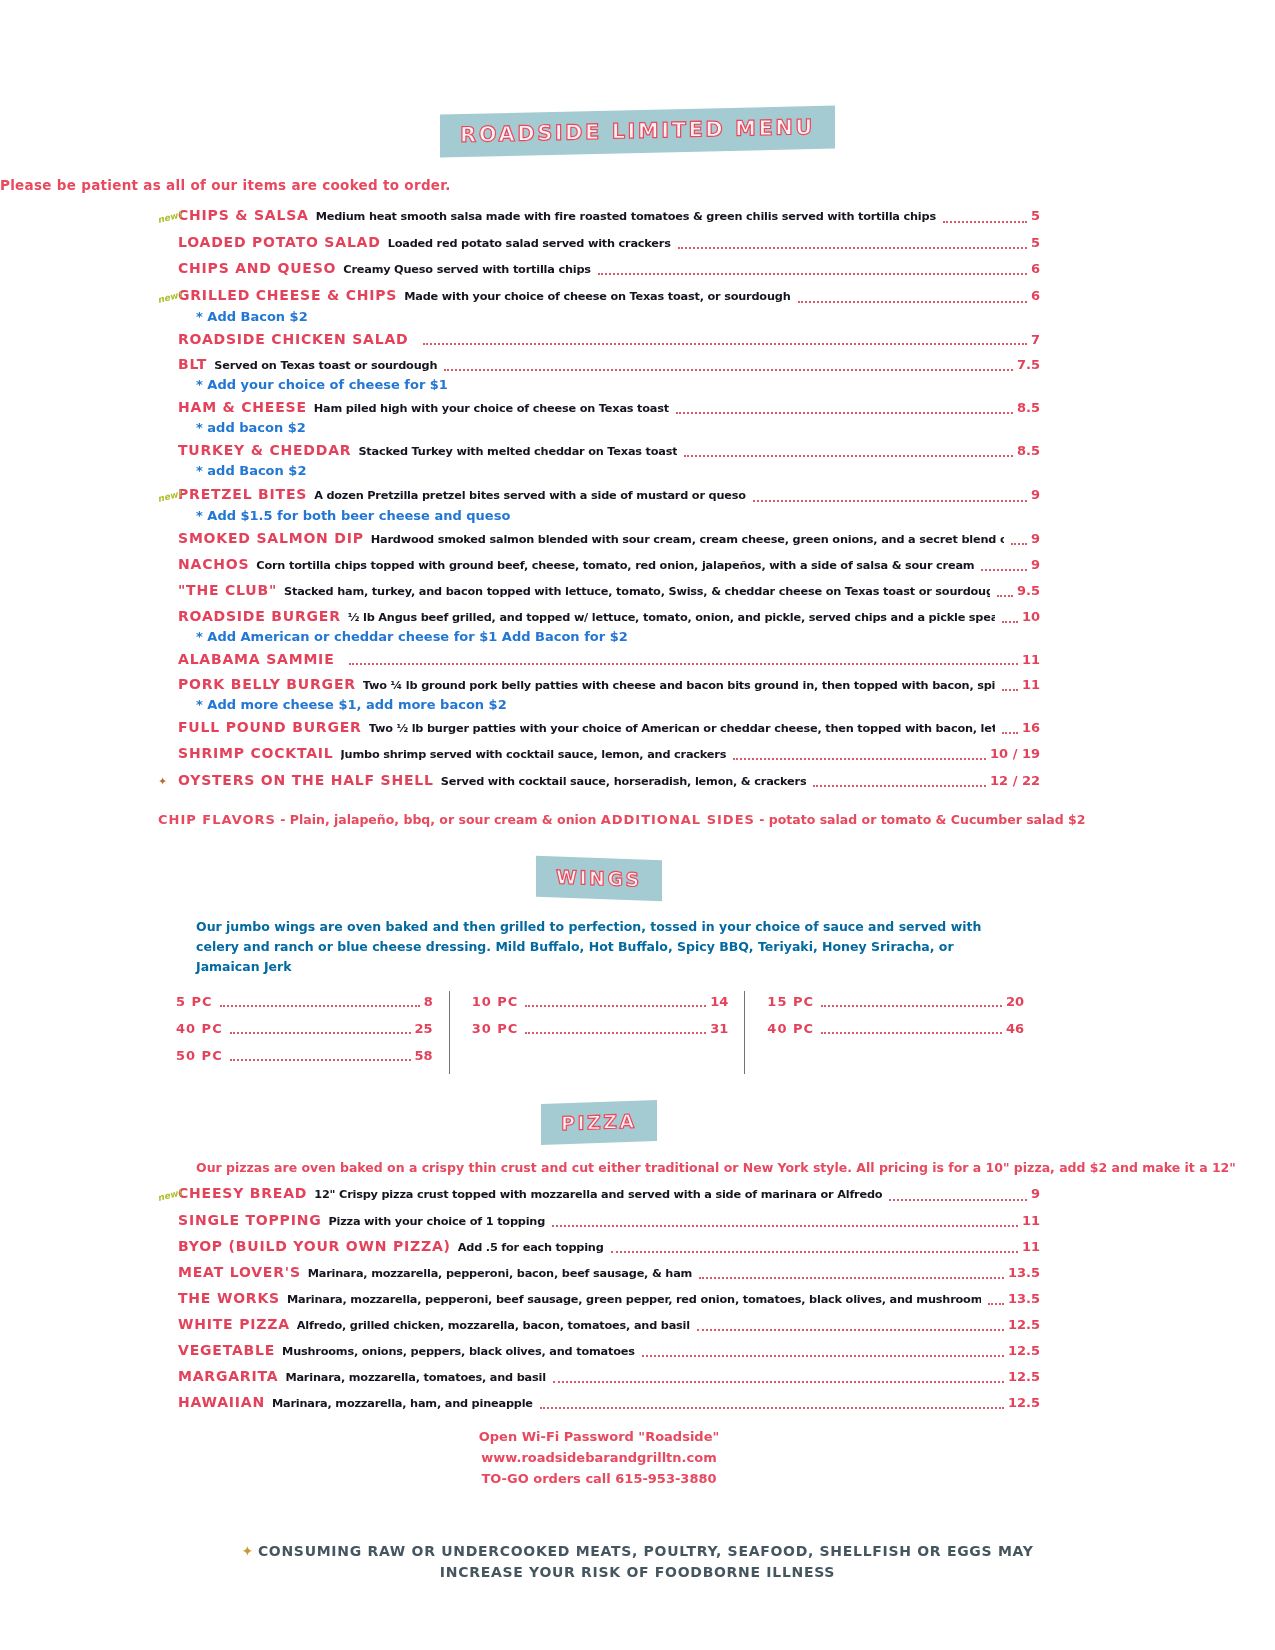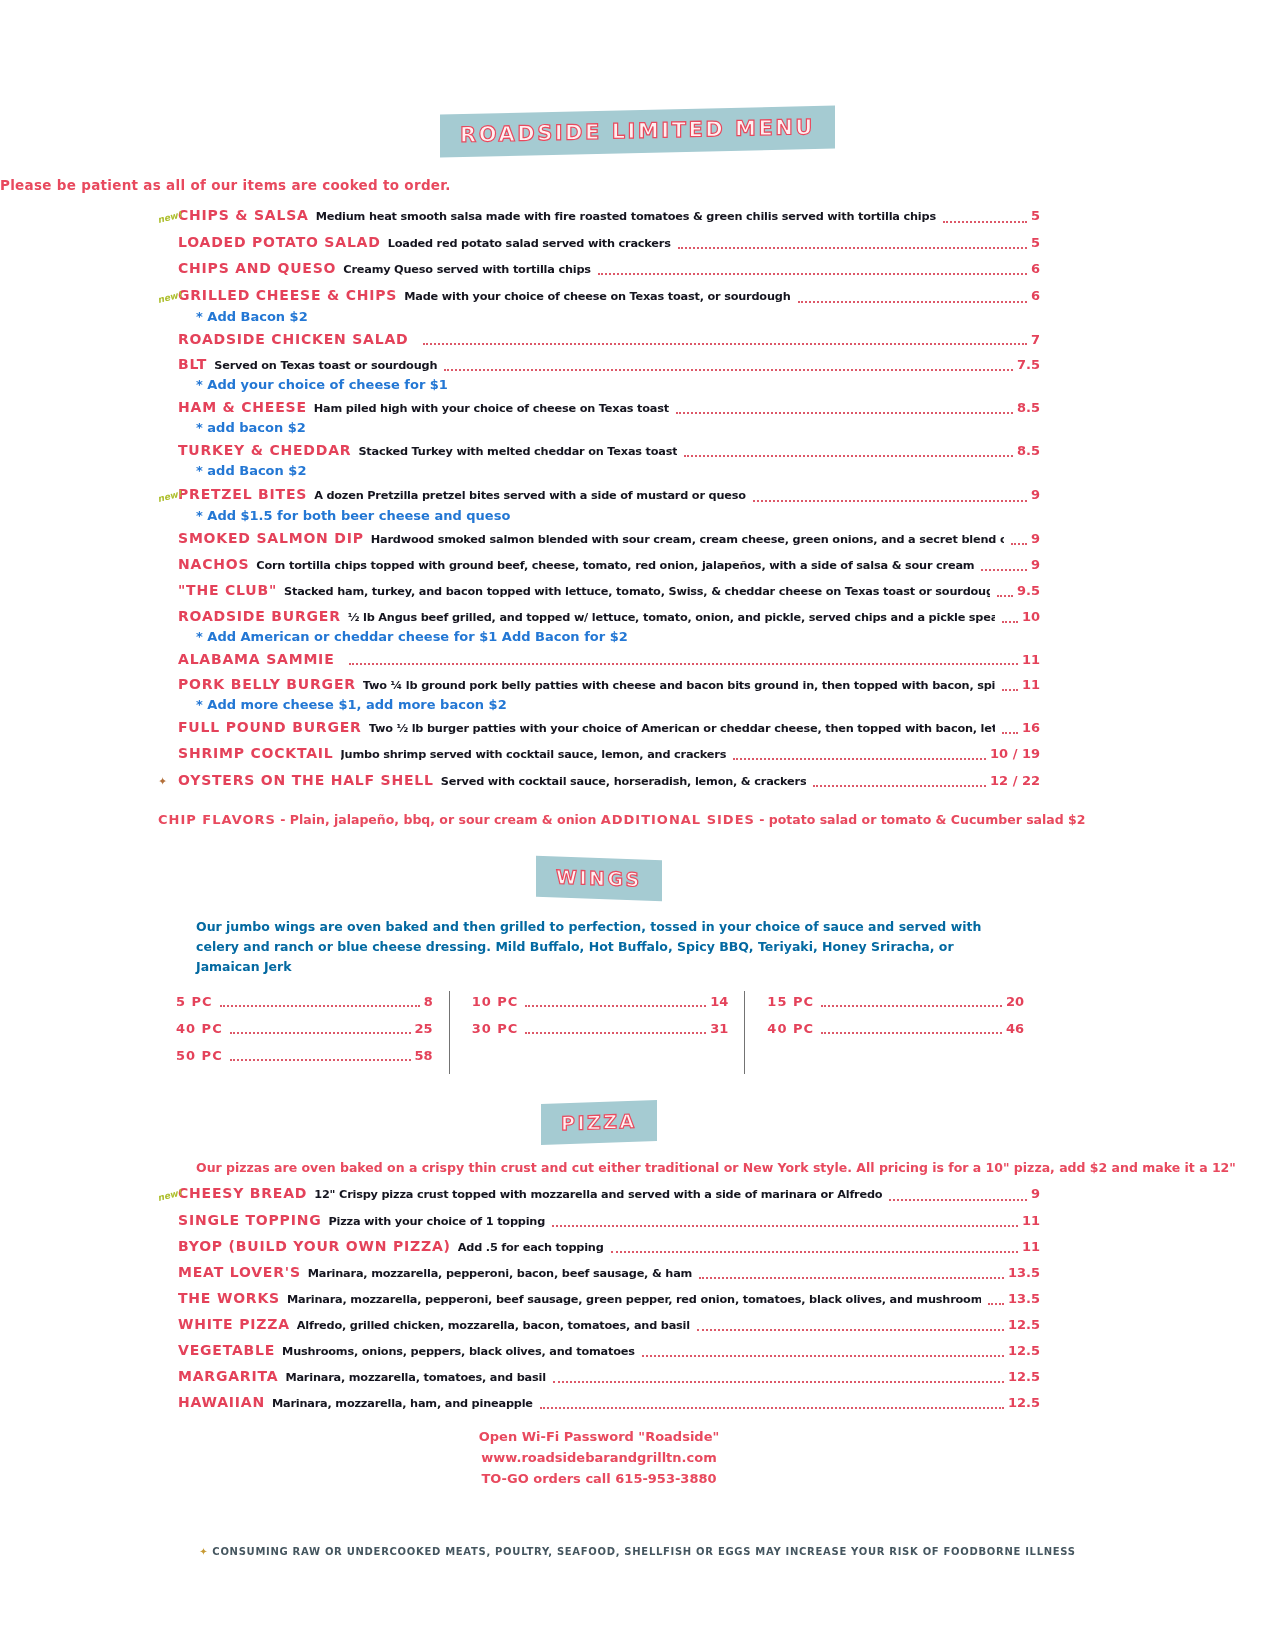--- a/index.html
+++ b/index.html
@@ -141,21 +141,21 @@
     font-weight: 700;
     font-size: 13px;
     line-height: 21px;
   }
   .disclaimer {
     margin: 52px auto 0;
     width: 880px;
     text-align: center;
     color: #45565f;
     font-weight: 700;
-    font-size: 10px;
+    font-size: 14px;
     letter-spacing: 0.7px;
     line-height: 21px;
   }
   .disclaimer .gold-star { color: #c79a33; margin-right: 4px; }
 </style>
 </head>
 <body>
 
 <div class="page">
 

